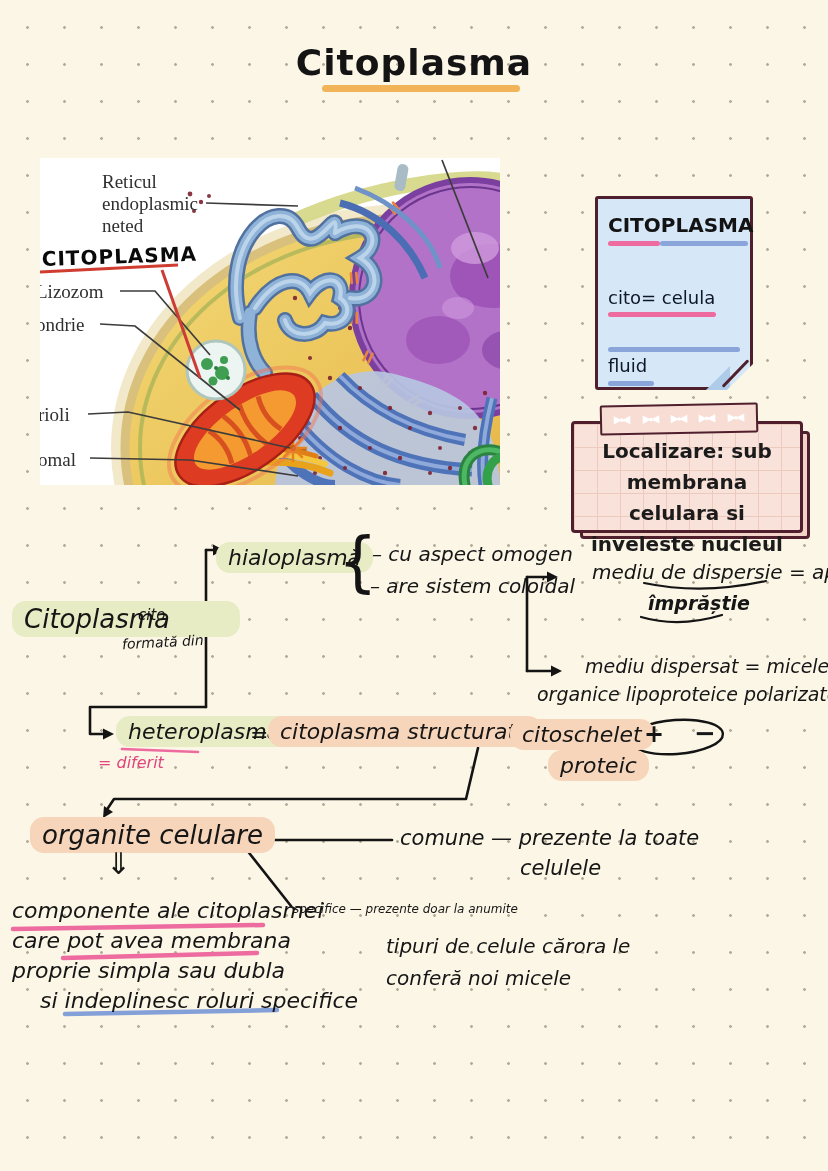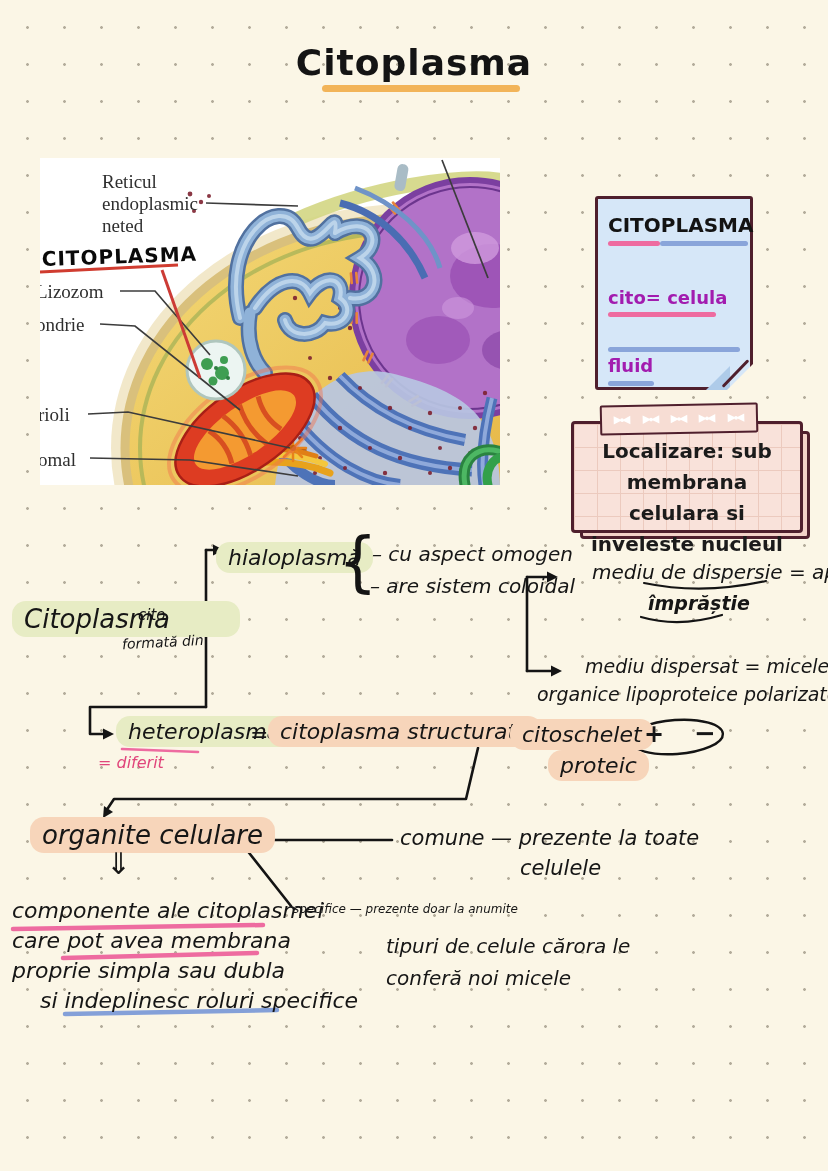--- a/index.html
+++ b/index.html
@@ -27,21 +27,21 @@
   }
   
   .cell-img{ left:40px; top:158px; width:460px; height:327px; z-index:2; }
   
   .note-blue{
     left:595px; top:196px; width:158px; height:194px;
     background:#d6e7f8; border:3px solid #4f1f2d; border-radius:3px; z-index:3;
   }
   .note-blue .nb-title{ position:absolute; left:10px; top:14px; font-size:20px; font-weight:bold; color:#131313; }
   .nb-bar{ position:absolute; height:5px; border-radius:3px; }
-  .nb-line{ position:absolute; left:10px; font-size:18px; font-weight:bold; color:#a21caf; }
+  .nb-line{ position:absolute; left:10px; font-size:18px; font-weight:normal; color:#0f172a; }
   .nb-fold-notch{
     position:absolute; right:-3px; bottom:-3px; width:0; height:0;
     border-right:26px solid #fbf6e6; border-top:26px solid transparent;
   }
   .nb-fold-flap{
     position:absolute; right:20px; bottom:-3px; width:0; height:0;
     border-bottom:24px solid #aecbe9; border-left:24px solid transparent;
   }
   .nb-fold-line{
     position:absolute; right:-4px; bottom:12px; width:37px; height:3px;

